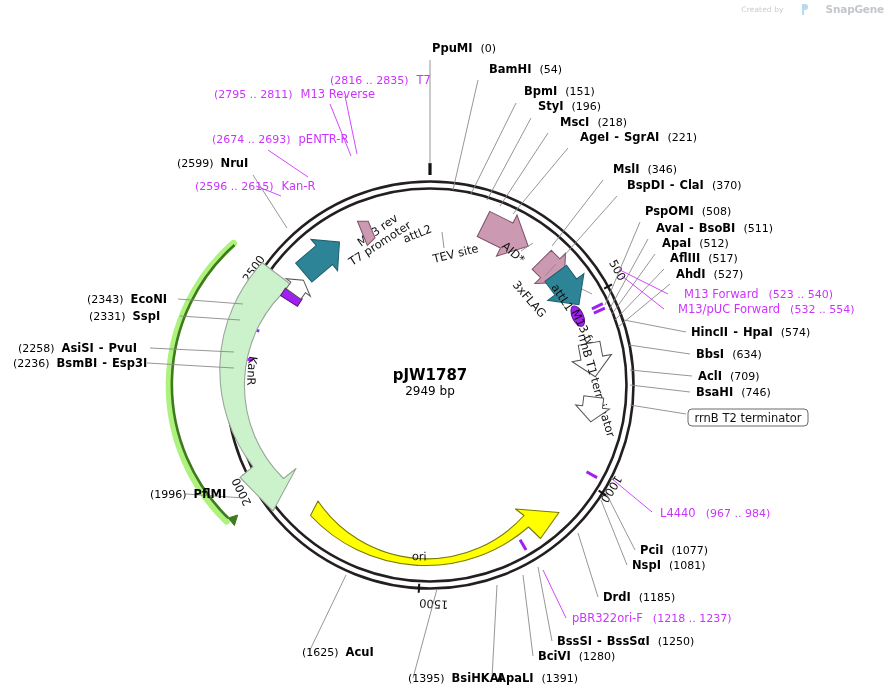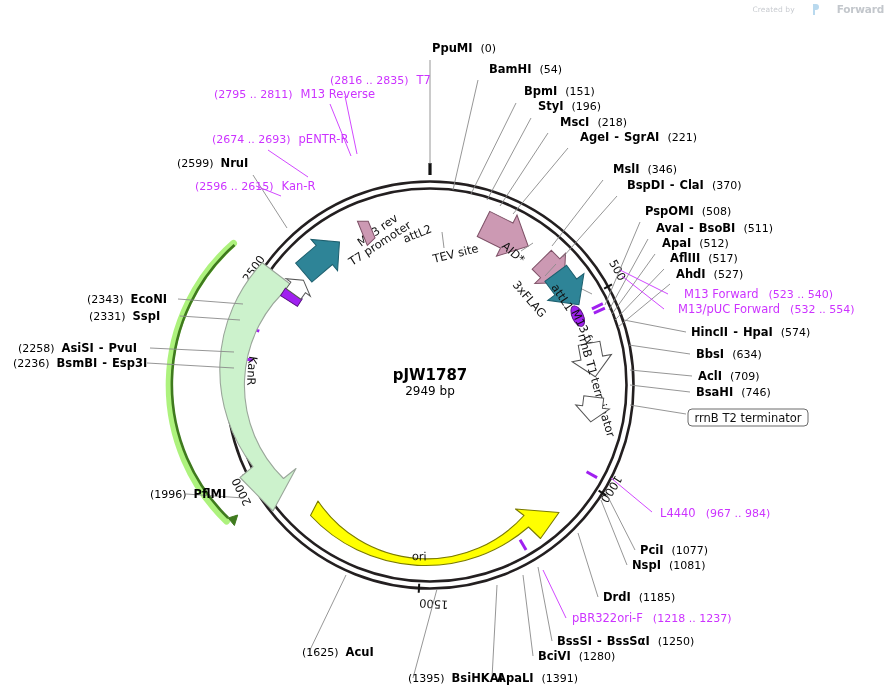--- a/index.html
+++ b/index.html
@@ -326,14 +326,14 @@
   </g>
 </svg>
 
 <div class="wm">
   <span class="wm-created">Created by</span>
   <span class="wm-logo">
     <svg viewBox="0 0 8 11" width="8" height="11">
         <path d="M1 0 h3 a3 3 0 0 1 0 6 h-1 v5 h-2 z" fill="#b9d9ee"></path>
       </svg>
   </span>
-  <span class="wm-brand">Forward</span>
+  <span class="wm-brand">SnapGene</span>
 </div>
 
 </body></html>

